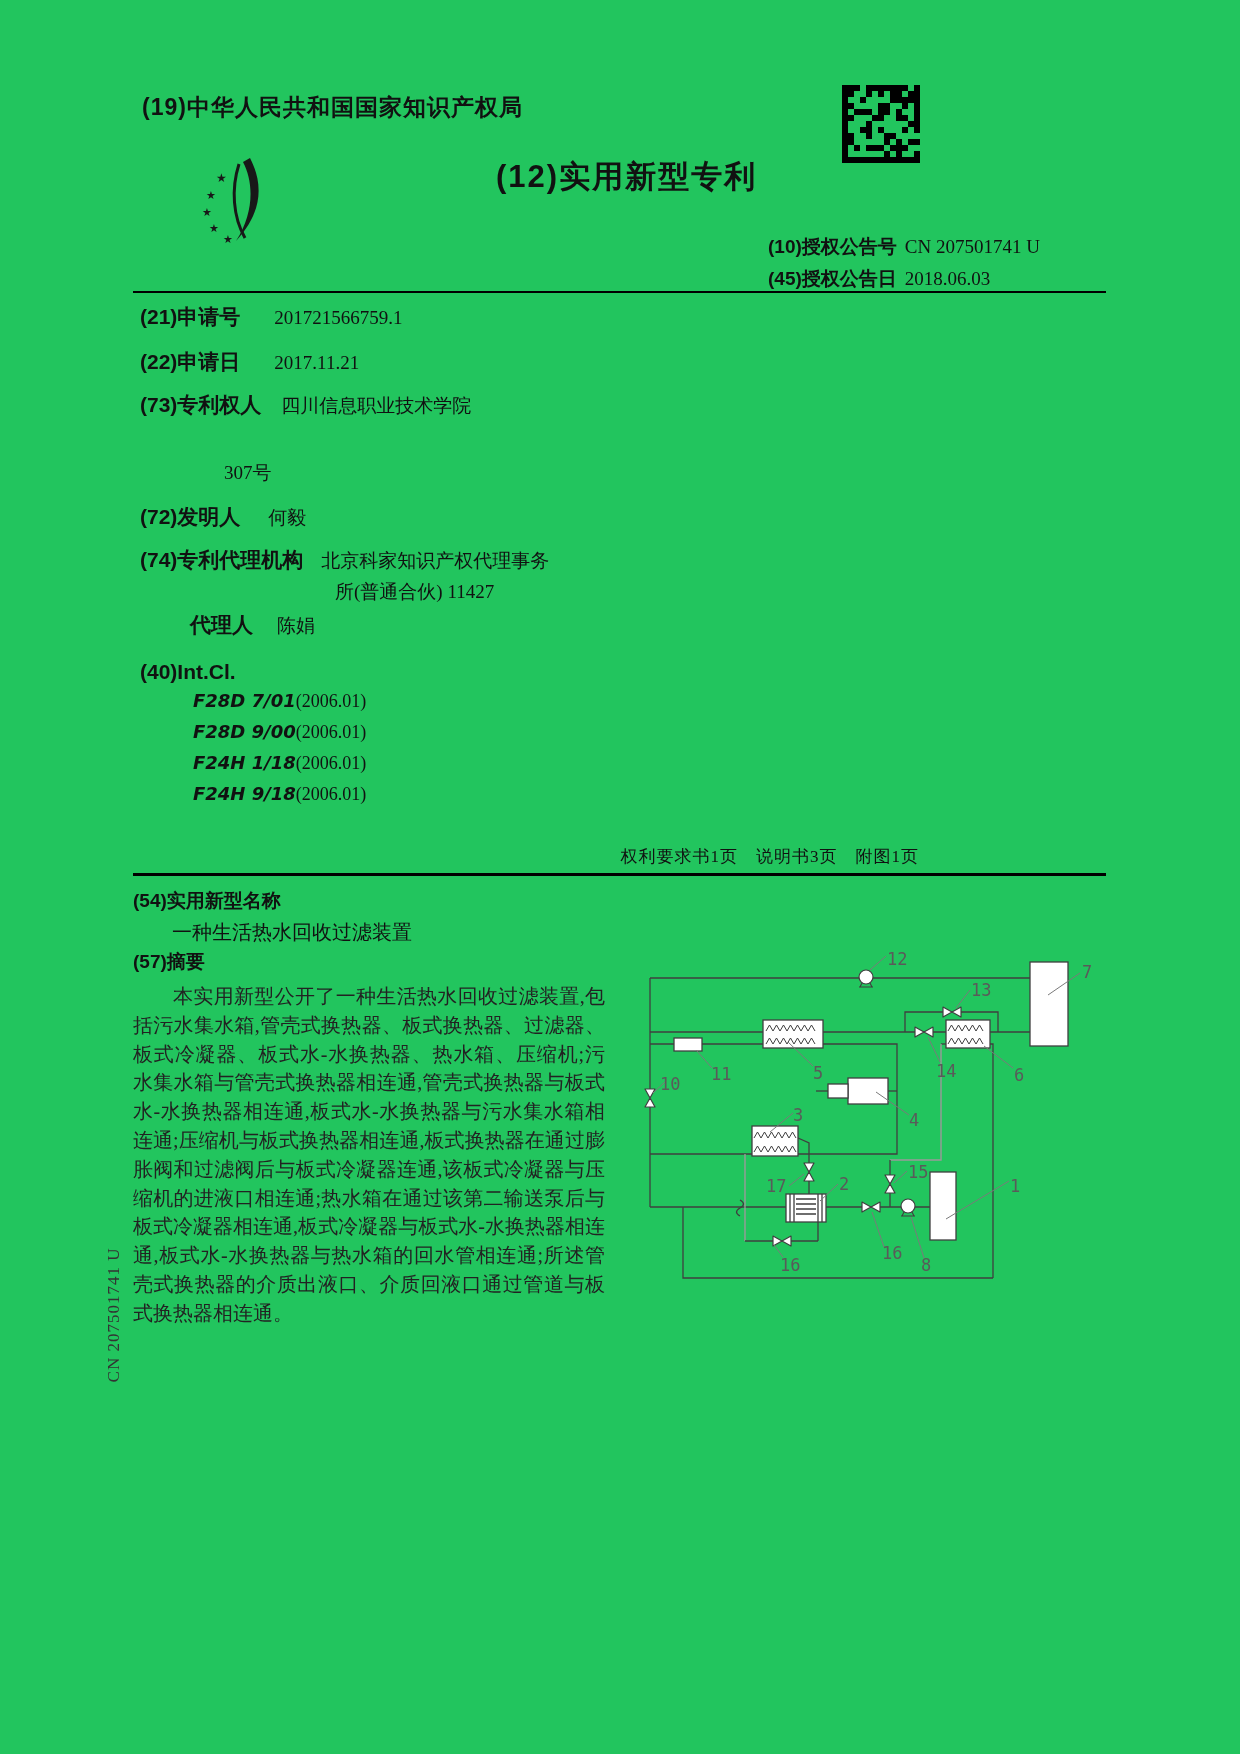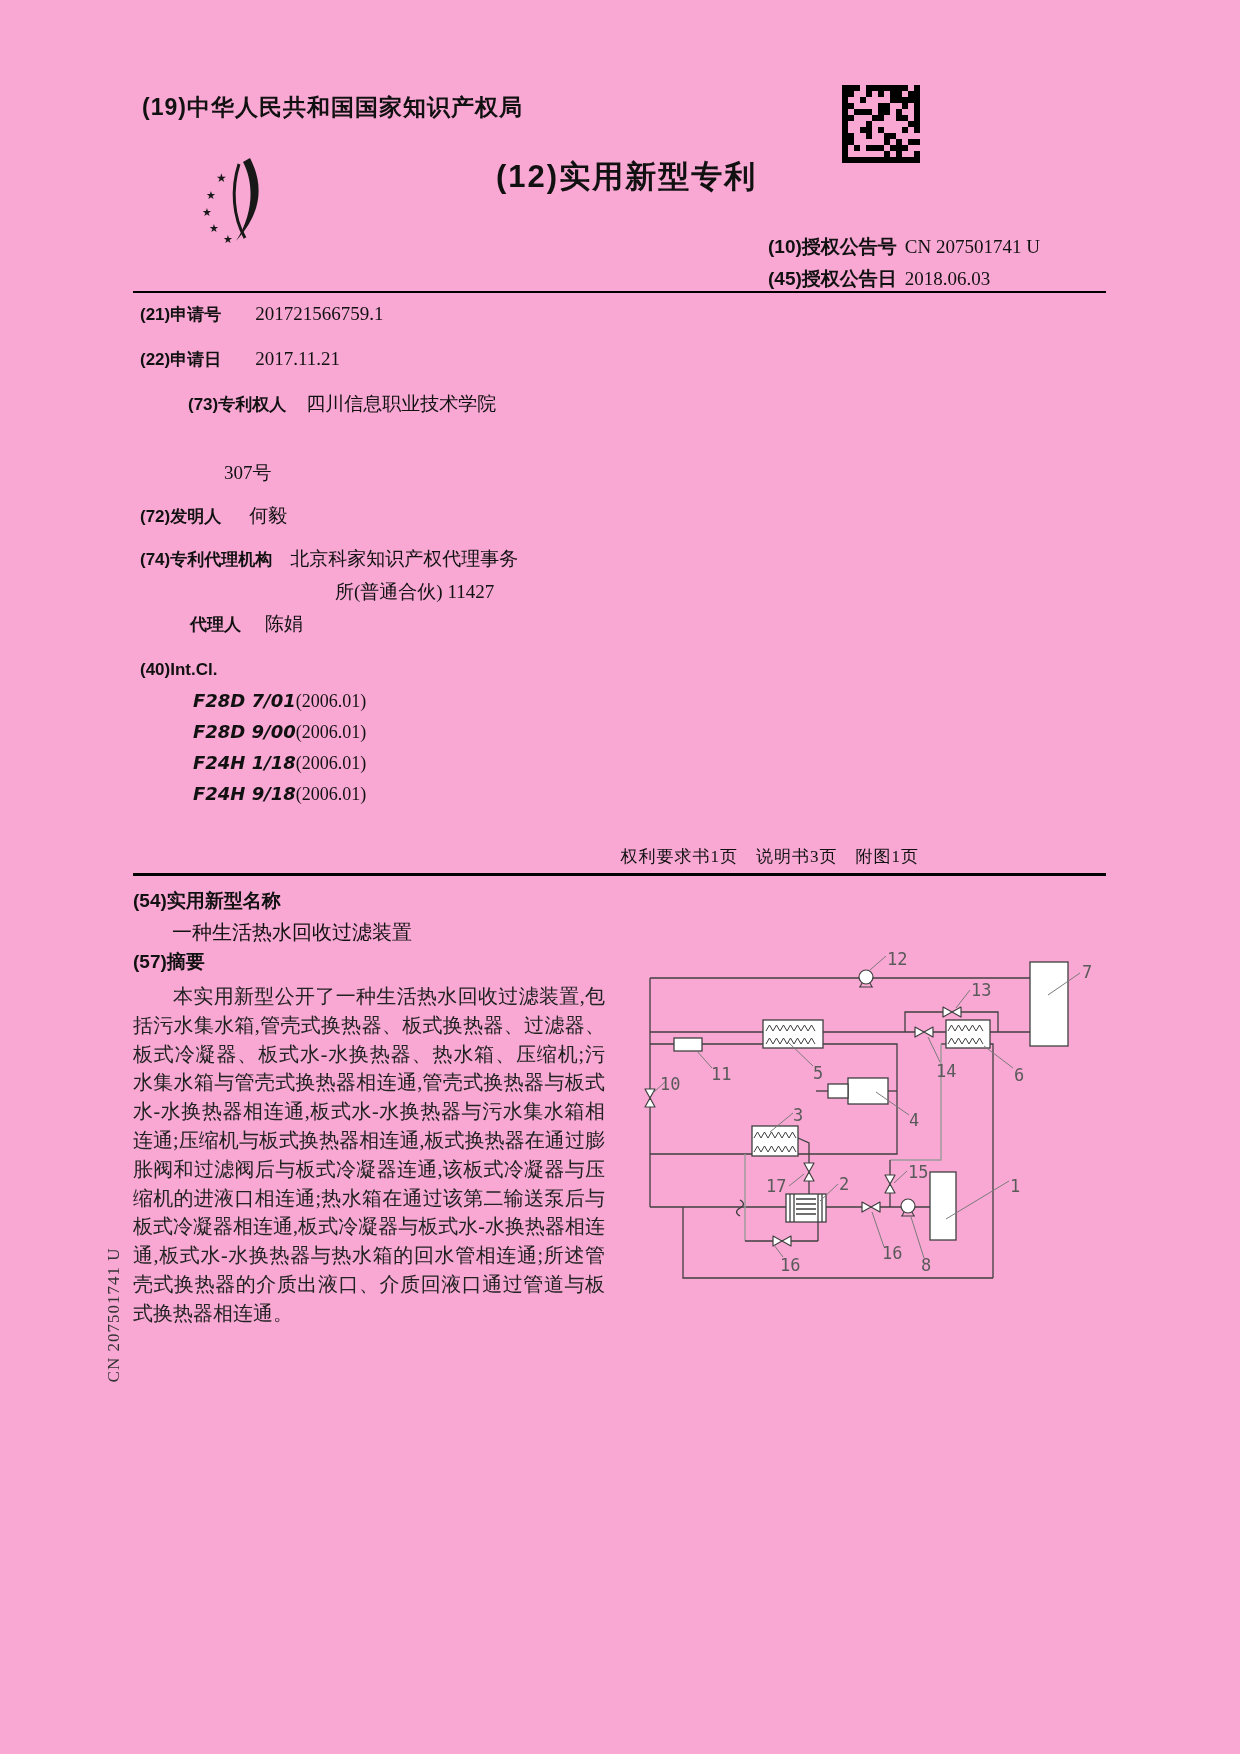--- a/index.html
+++ b/index.html
@@ -1,27 +1,27 @@
 <!DOCTYPE html>
 <html><head>
 <meta charset="utf-8">
 <style>
   html,body{margin:0;padding:0;background:#888;}
   .page{
-    position:relative;width:1240px;height:1754px;background:#f9a8d4;
+    position:relative;width:1240px;height:1754px;background:#22c55e;
     font-family:"Liberation Serif", serif;color:#111;overflow:hidden;margin:0 auto;
   }
   .abs{position:absolute;}
   .hei{font-family:"Liberation Sans", sans-serif;font-weight:bold;}
   .office{left:142px;top:92px;font-size:23px;letter-spacing:1px;}
   .doc-type{left:496px;top:156px;font-size:31px;letter-spacing:2px;}
   .pub-line{font-size:19px;white-space:nowrap;}
   .pub-line .val{font-family:"Liberation Serif", serif;font-weight:normal;padding-left:8px;}
   .rule{background:#000;}
-  .lbl{font-family:"Liberation Sans", sans-serif;font-weight:bold;font-size:17px;white-space:nowrap;}
+  .lbl{font-family:"Liberation Sans", sans-serif;font-weight:bold;font-size:21px;white-space:nowrap;}
   .val{font-size:19px;white-space:nowrap;}
   .intcl-code{font-family:"DejaVu Sans", sans-serif;font-style:italic;font-weight:600;font-size:18px;}
   .intcl-ver{font-size:18px;}
   .pages-info{left:133px;top:845px;width:786px;text-align:right;font-size:17px;letter-spacing:1px;}
   .sec-label{font-family:"Liberation Sans", sans-serif;font-weight:bold;font-size:19px;}
   .utility-name{font-size:20px;}
   .abstract{
     left:133px;top:982px;width:472px;font-size:20px;line-height:28.8px;
     text-align:justify;text-indent:2em;color:#222;
   }
@@ -163,21 +163,21 @@
   <div class="abs rule" style="left:133px;top:291px;width:973px;height:2px;"></div>
 
   <div class="abs" style="left:140px;top:303px;">
     <span class="lbl">(21)申请号</span>
     <span class="val" style="padding-left:30px;">201721566759.1</span>
   </div>
   <div class="abs" style="left:140px;top:348px;">
     <span class="lbl">(22)申请日</span>
     <span class="val" style="padding-left:30px;">2017.11.21</span>
   </div>
-  <div class="abs" style="left:140px;top:391px;margin-left:48px;">
+  <div class="abs" style="left:140px;top:391px;">
     <span class="lbl">(73)专利权人</span>
     <span class="val" style="padding-left:16px;">四川信息职业技术学院</span>
   </div>
   <div class="abs val" style="left:224px;top:460px;">307号</div>
   <div class="abs" style="left:140px;top:503px;">
     <span class="lbl">(72)发明人</span>
     <span class="val" style="padding-left:24px;margin-top:20px;">何毅</span>
   </div>
   <div class="abs" style="left:140px;top:546px;">
     <span class="lbl">(74)专利代理机构</span>

